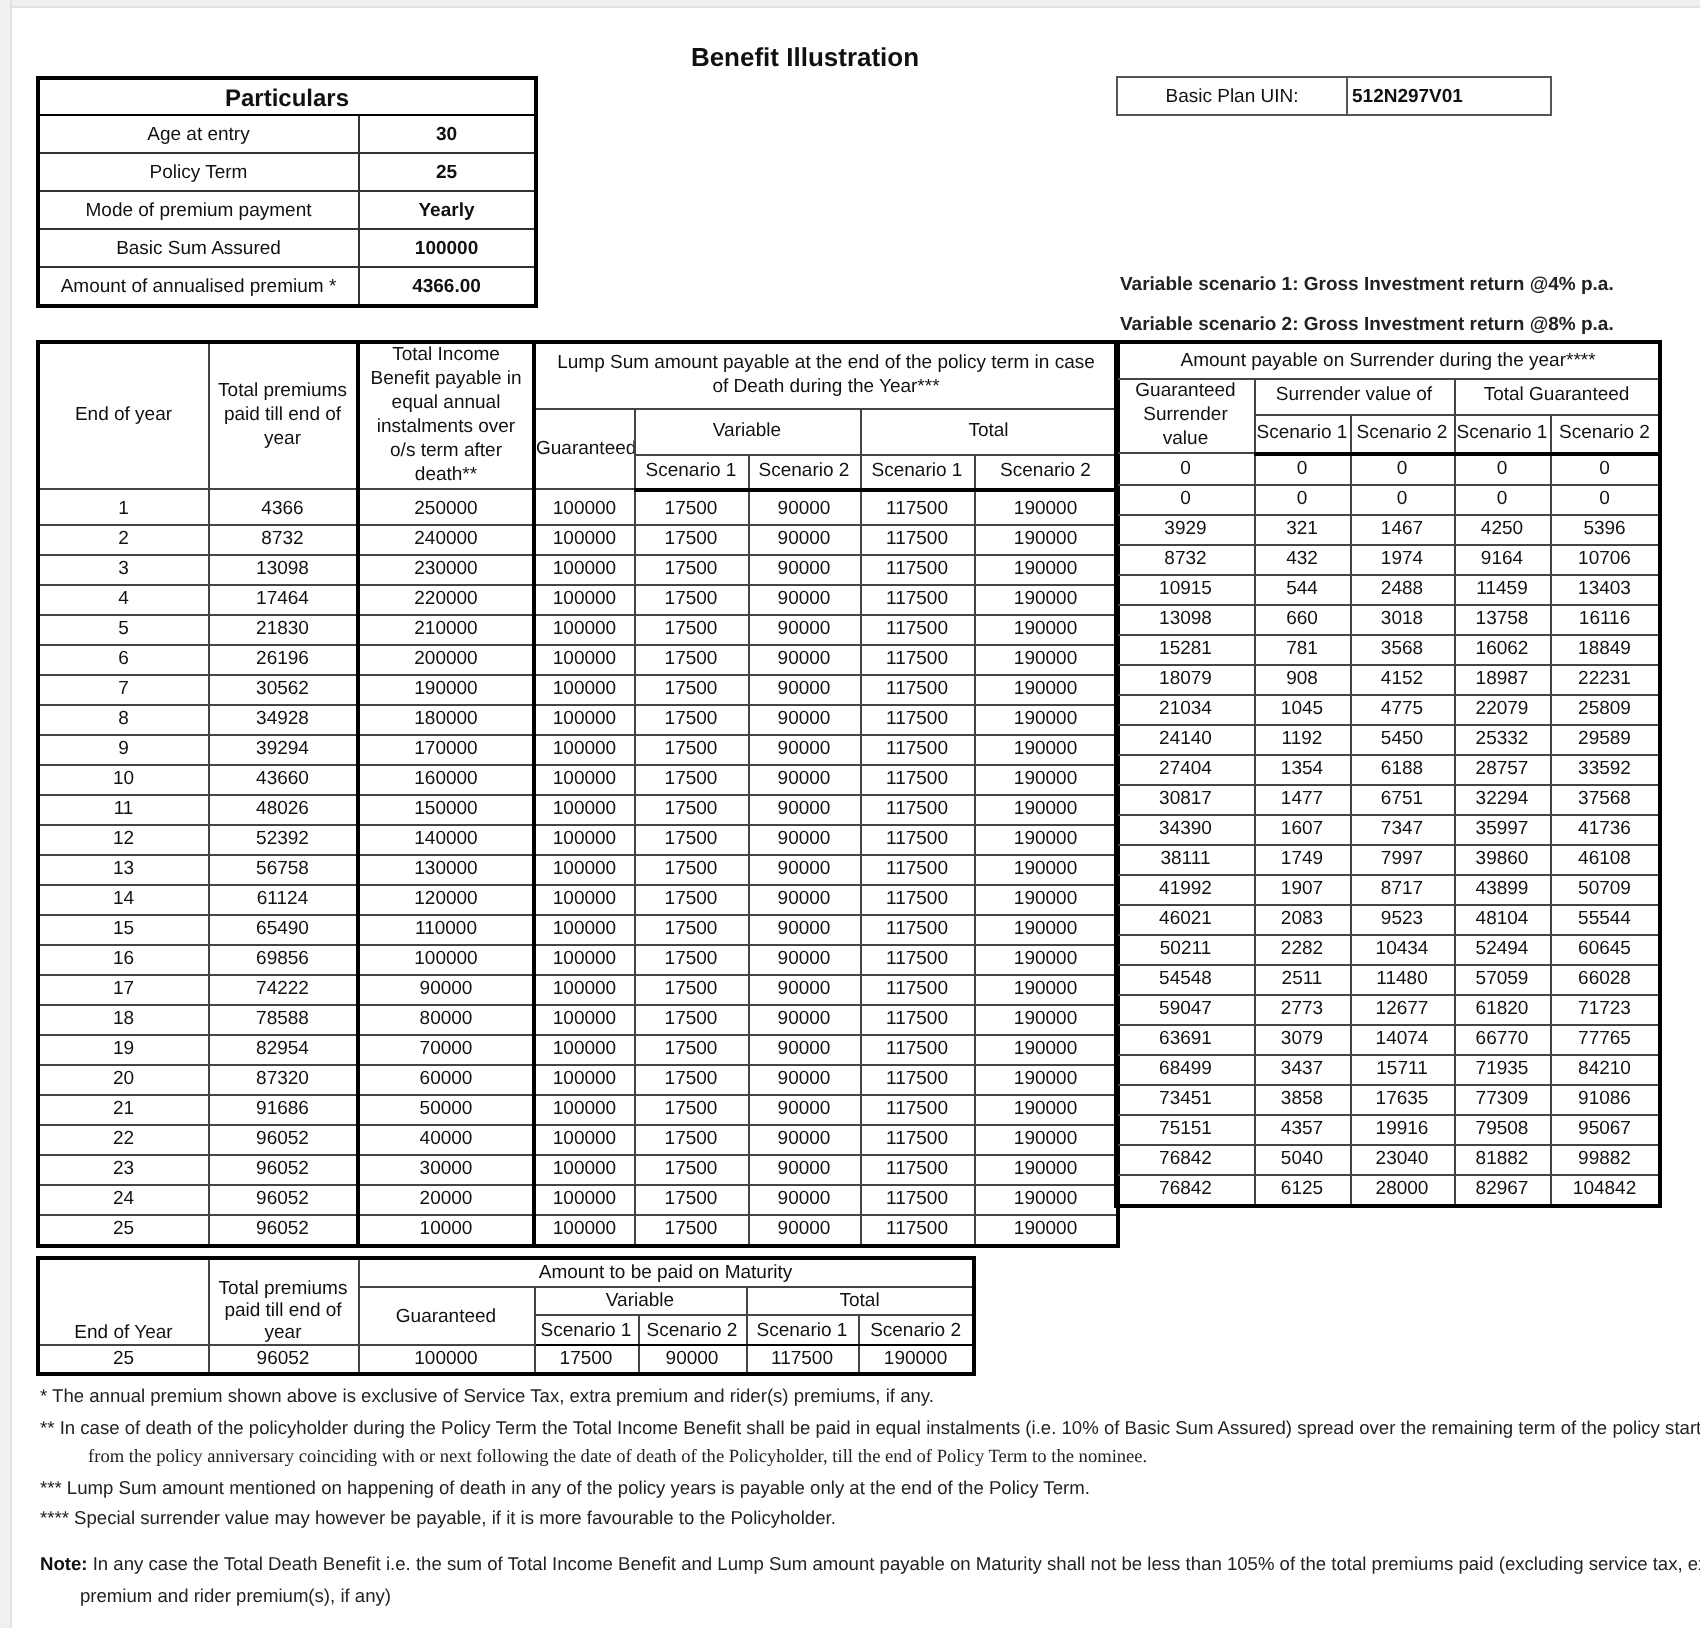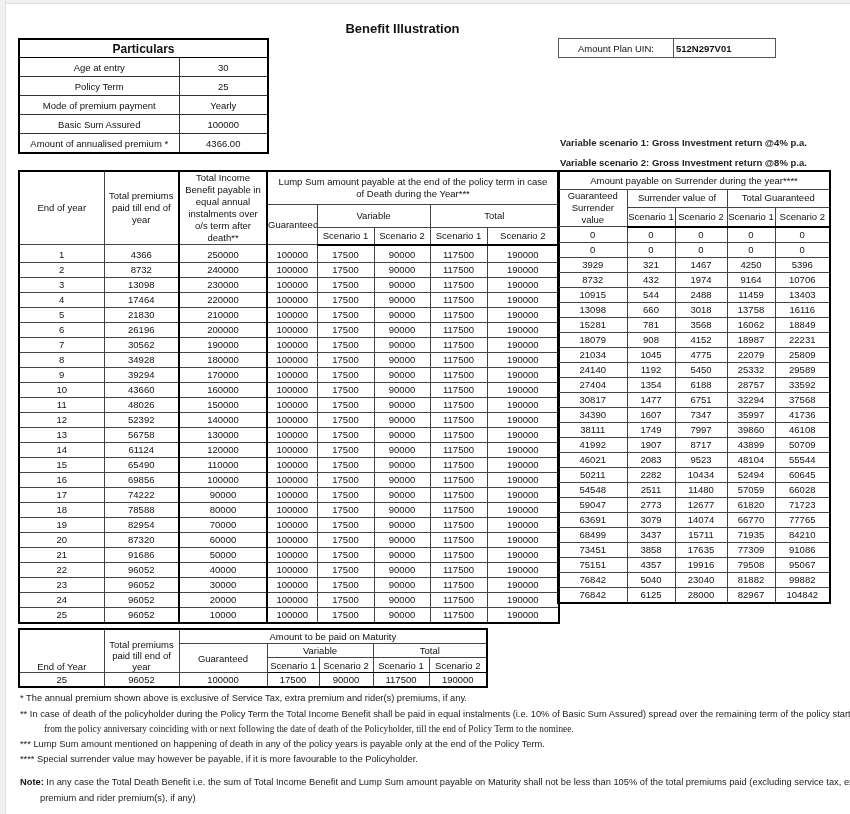--- a/index.html
+++ b/index.html
@@ -14,21 +14,21 @@
     position: absolute; left: 300px; top: 21px; width: 205px; text-align: center;
     font-size: 13px; font-weight: bold;
   }
   table { border-collapse: collapse; position: absolute; table-layout: fixed; }
   td, th { padding: 0; text-align: center; vertical-align: middle; font-weight: normal; overflow: hidden; white-space: nowrap; }
 
   
   .particulars { left: 18px; top: 38px; width: 249px; border: 2px solid #000; }
   .particulars td { border: 1px solid #333; height: 18px; font-size: 9.5px; }
   .particulars .hdr { font-size: 12px; font-weight: bold; height: 17px; border-bottom: 1.5px solid #000; }
-  .particulars .val { font-weight: normal; }
+  .particulars .val { font-weight: bold; }
 
   .uin { left: 558px; top: 38px; width: 217px; border: 1px solid #444; }
   .uin td { height: 18px; border: 1px solid #555; }
   .uin .val { font-weight: bold; text-align: left; padding-left: 2px; }
 
   .scen-note { position: absolute; left: 560px; font-size: 9.5px; color: #222; font-weight: bold; }
 
   
   .main { left: 18px; top: 170px; width: 540px; border: 2px solid #000; }
   .main td { border: 1px solid #444; height: 14px; font-size: 9.5px; }
@@ -92,21 +92,21 @@
 </tbody>
   </table>
 
 <table class="uin">
   <colgroup>
       <col style="width:115px">
       <col style="width:102px">
     </colgroup>
   <tbody>
       <tr>
-    <td>Amount Plan UIN:</td>
+    <td>Basic Plan UIN:</td>
     <td class="val">512N297V01</td>
   </tr>
 </tbody>
   </table>
 
 <div class="scen-note" style="top:137px;">Variable scenario 1: Gross Investment return @4% p.a.</div>
 <div class="scen-note" style="top:157px;">Variable scenario 2: Gross Investment return @8% p.a.</div>
 
 <table class="main">
   <colgroup>

